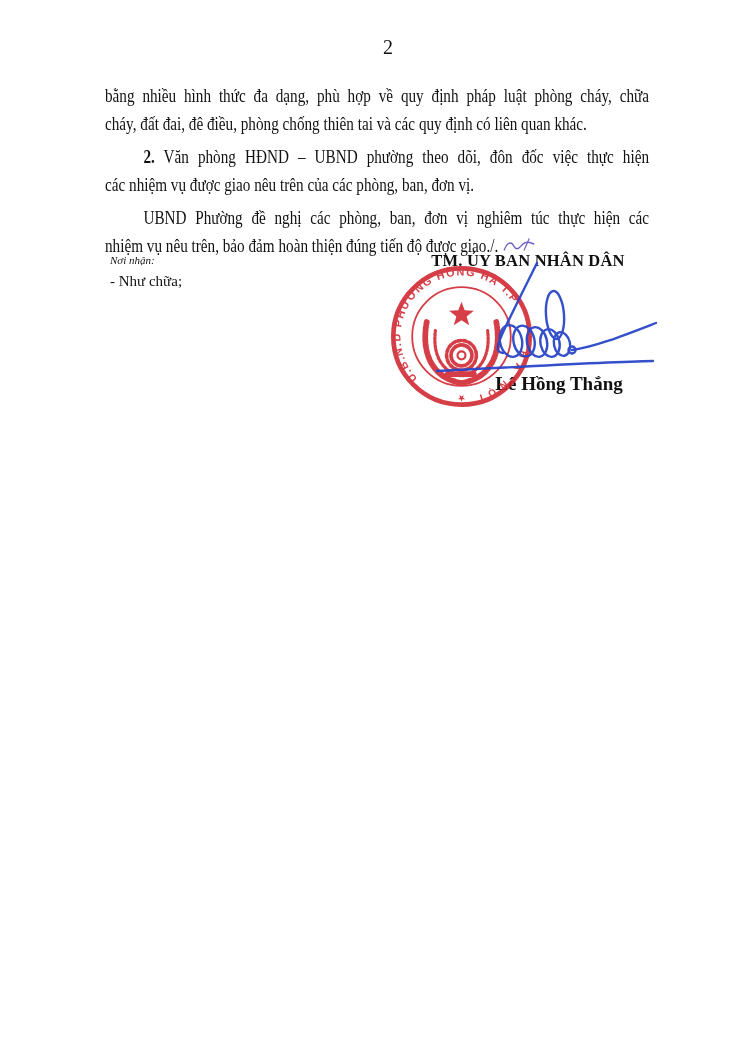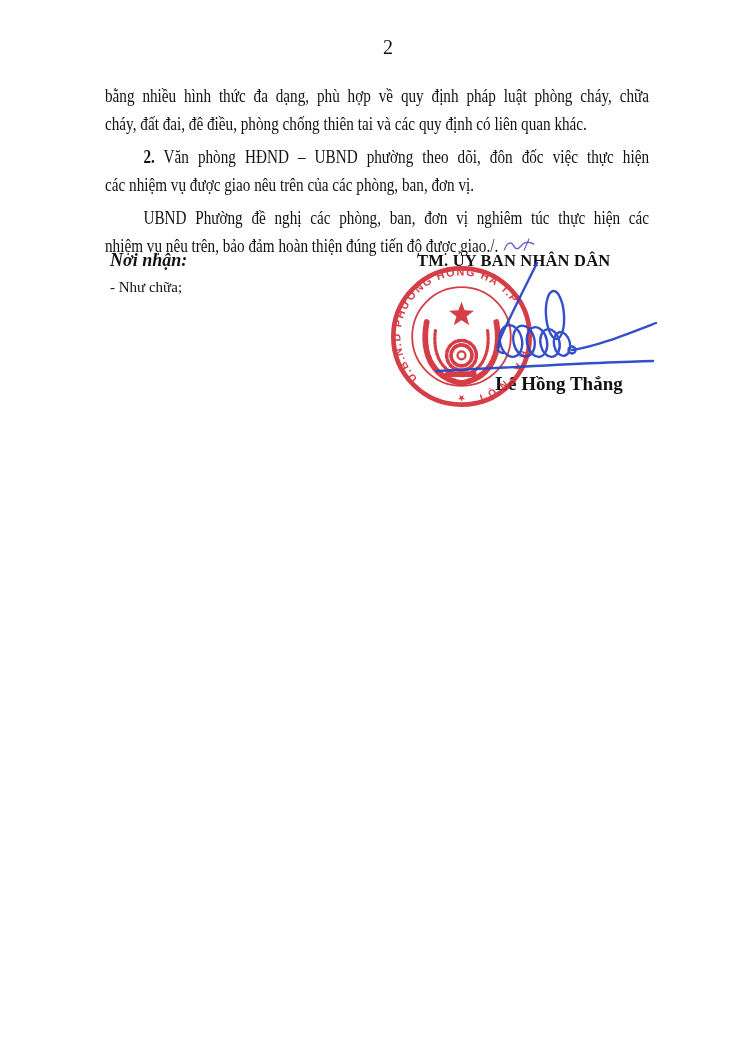--- a/index.html
+++ b/index.html
@@ -19,23 +19,23 @@
   }
   .para{margin:0 0 5px 0;}
   .line{text-align:justify;text-align-last:justify;}
   .line.lastline{text-align:left;text-align-last:left;white-space:nowrap;}
   .line.indent{text-indent:48px;}
   .lead{font-weight:bold;}
   .paraph{display:inline-block;vertical-align:-4px;margin-left:5px;}
   .recipients{
     position:absolute;left:110px;top:252px;width:320px;font-size:15px;line-height:17px;
   }
-  .recipients .head{font-weight:bold;font-style:italic;font-size:18px;margin-bottom:10px;}
+  .recipients .head{font-weight:normal;font-style:italic;font-size:11px;margin-bottom:4px;}
   .sign-head{
-    position:absolute;left:417px;top:250px;width:222px;
+    position:absolute;left:417px;top:250px;width:222px;text-align:center;
     font-weight:bold;font-size:16.5px;line-height:21px;letter-spacing:.2px;
   }
   .signer-name{
     position:absolute;left:474px;top:373px;width:170px;text-align:center;
     font-weight:bold;font-size:19px;
   }
   .stamp{position:absolute;left:389px;top:264px;width:145px;height:145px;opacity:.88;z-index:3;}
   .stamp text{font-family:"Liberation Sans","DejaVu Sans",sans-serif;font-weight:bold;}
   .signature{position:absolute;left:420px;top:255px;width:245px;height:125px;z-index:4;}
 </style>

